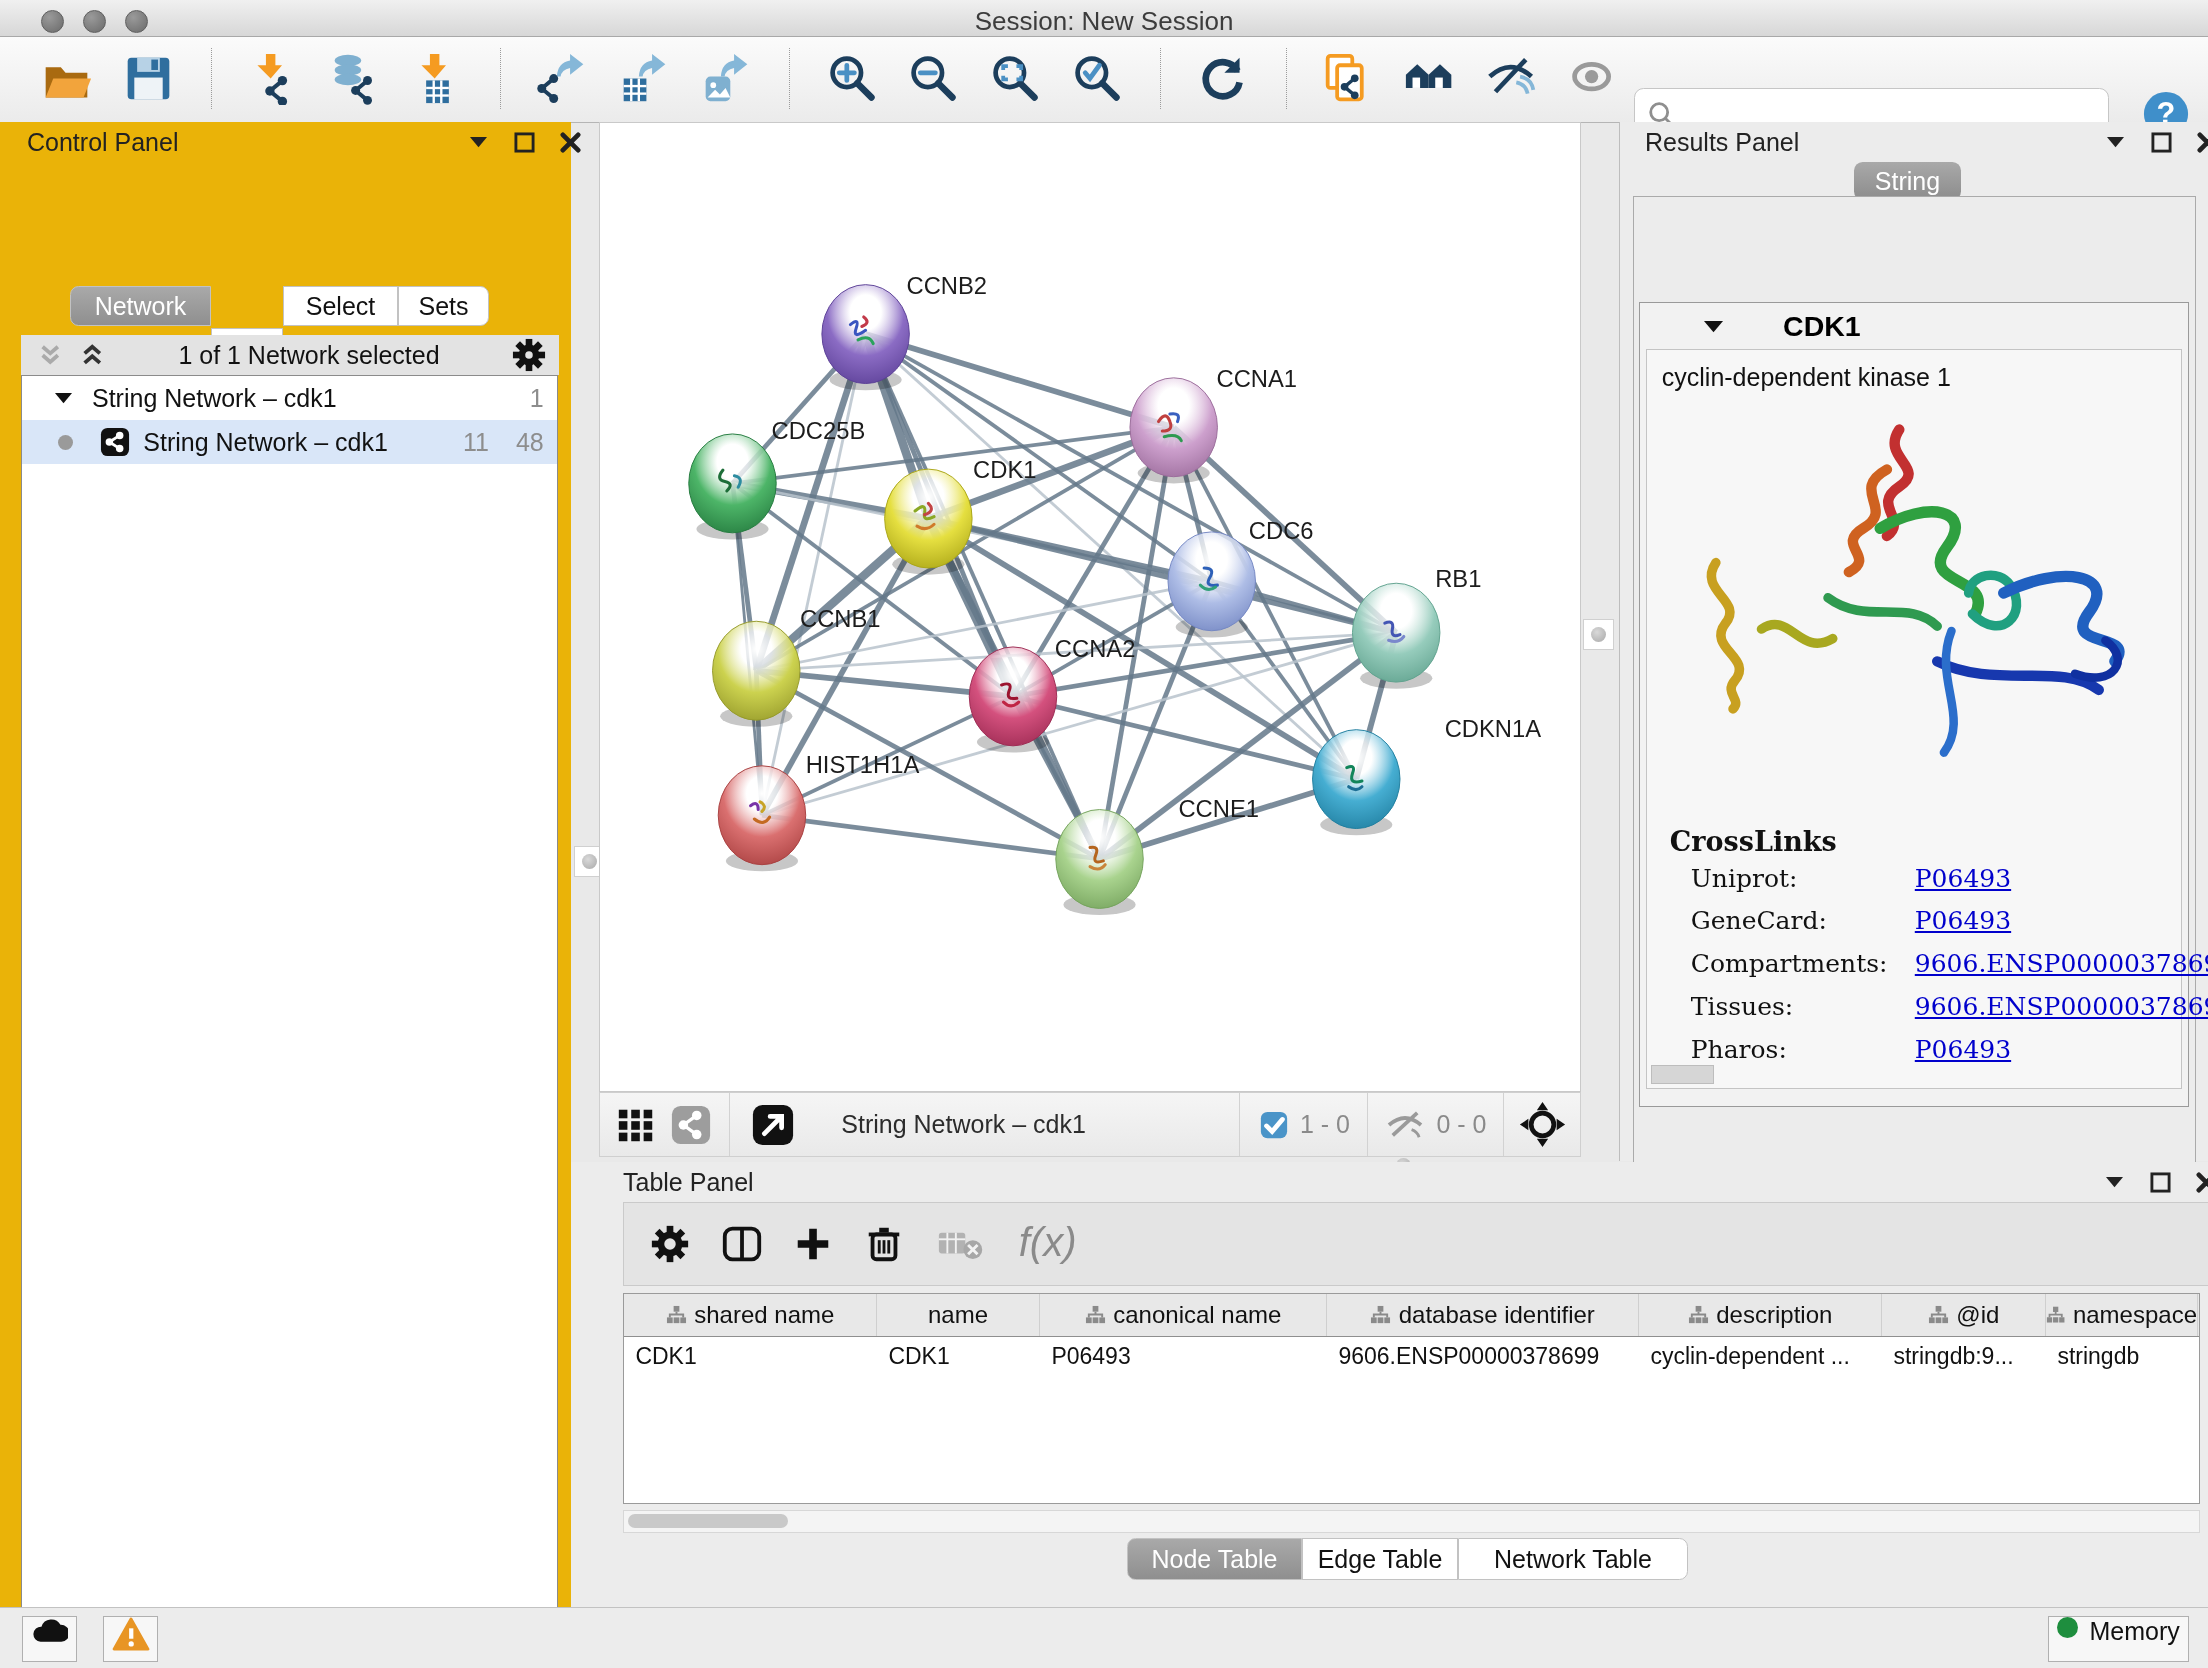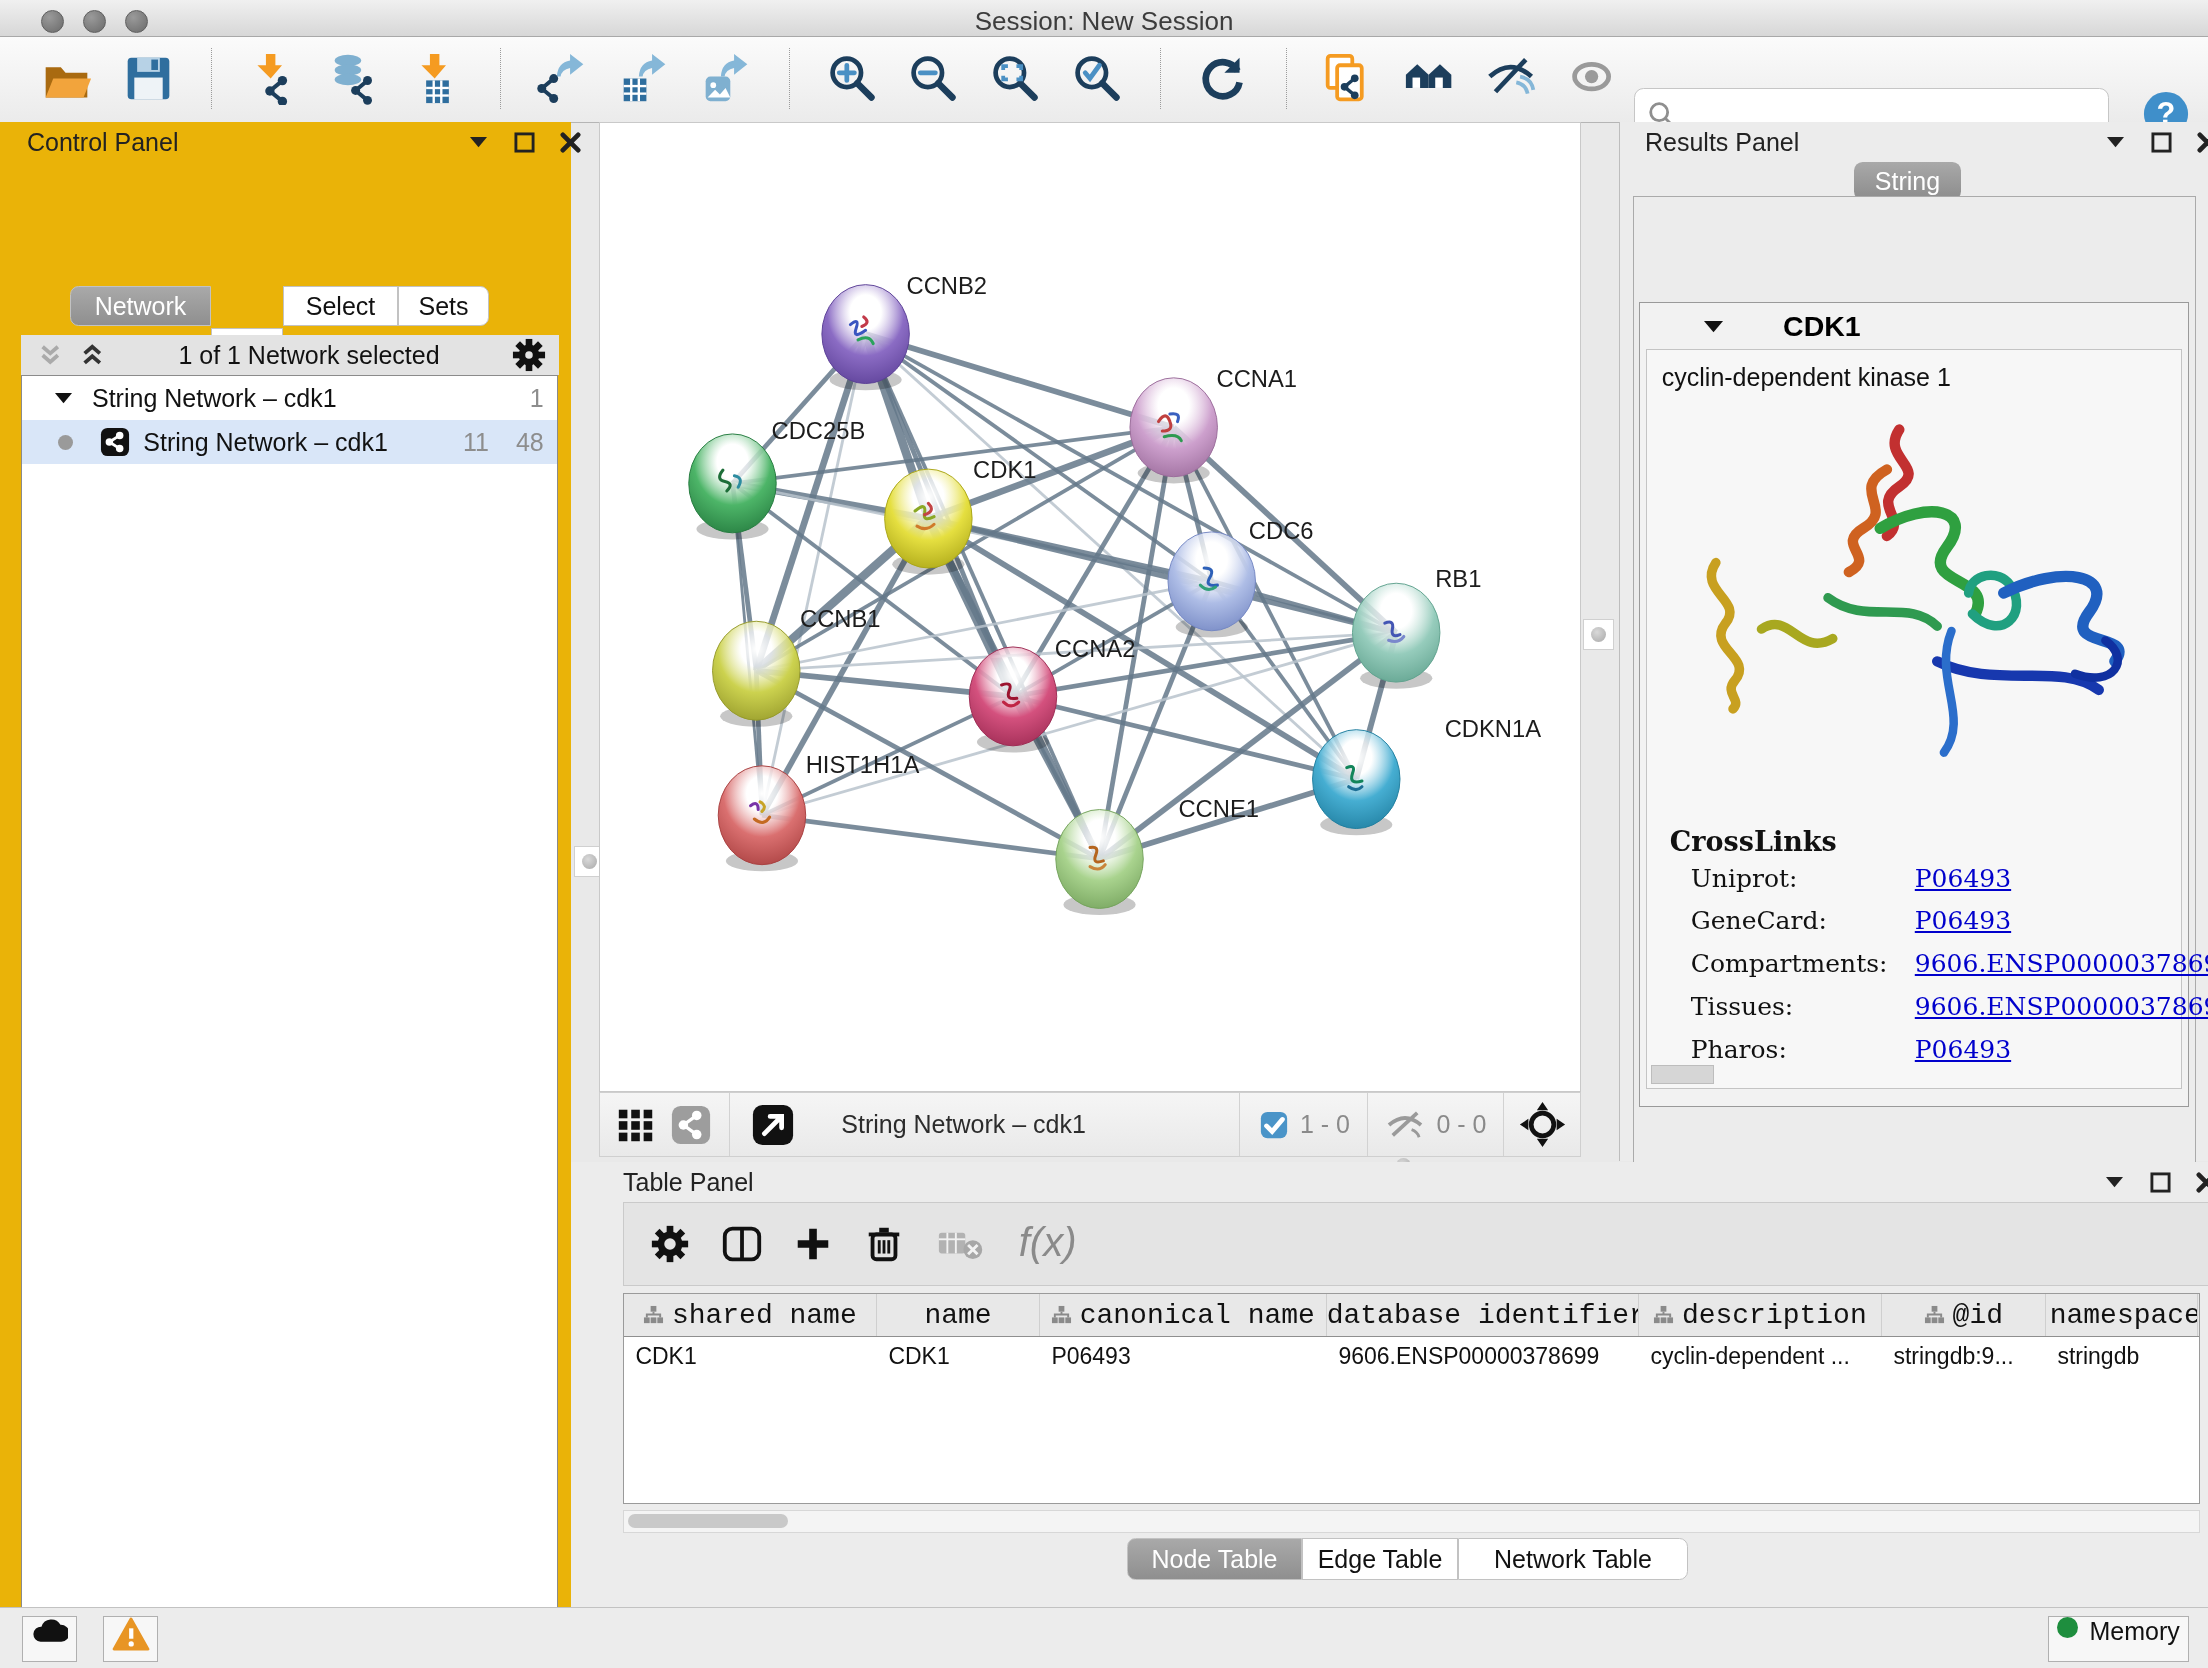--- a/index.html
+++ b/index.html
@@ -47,21 +47,21 @@
   #rp-desc{left:15px;top:13.3px;font-size:25px;color:#111;}
   .xl-serif{font-family:"DejaVu Serif",serif;}
   #xl-head{left:23px;top:476px;font-size:27px;font-weight:bold;color:#111;}
   .xl-row{position:absolute;left:44px;font-size:25px;color:#111;width:476px;}
   .xl-val{position:absolute;left:224px;color:#0000cc;text-decoration:underline;}
   
   #tp{left:571px;top:1162px;width:1638px;height:445px;background:#ececec;}
   #tp-toolbox{left:52px;top:40px;width:1628px;height:84px;background:#e4e4e4;border:1px solid #cacaca;box-sizing:border-box;display:flex;align-items:center;}
   #tp-table{left:52px;top:131px;width:1577px;height:211px;background:#fff;border:1.9px solid #9a9a9a;box-sizing:border-box;}
   #tp-header{display:flex;height:42px;background:#e8e8e8;border-bottom:1.9px solid #8f8f8f;}
-  .th{display:flex;align-items:center;justify-content:center;gap:7.6px;font-size:28px;color:#111;border-right:1px solid #cfcfcf;box-sizing:border-box;overflow:hidden;white-space:nowrap;font-family:Liberation Mono, monospace;}
+  .th{display:flex;align-items:center;justify-content:center;gap:7.6px;font-size:24px;color:#111;border-right:1px solid #cfcfcf;box-sizing:border-box;overflow:hidden;white-space:nowrap;}
   #tp-row{display:flex;height:38px;}
   .td{font-size:23px;color:#111;padding-left:11.4px;display:flex;align-items:center;box-sizing:border-box;overflow:hidden;white-space:nowrap;}
   #tp-hscroll{left:52px;top:348px;width:1577px;height:23px;background:#f4f4f4;border:1px solid #d7d7d7;box-sizing:border-box;}
   #tp-thumb{left:3.8px;top:2.9px;width:160px;height:14.3px;border-radius:7.6px;background:#c9c9c9;}
   #tp-tabs{left:556px;top:376px;display:flex;}
   
   #statusbar{left:0;top:1607px;width:2208px;height:61px;background:#ececec;border-top:1.9px solid #c2c2c2;}
   .sb-btn{top:7.6px;height:46px;background:#f7f7f7;border:1.9px solid #b0b0b0;box-sizing:border-box;display:flex;justify-content:center;}
   #mem-btn{left:2048px;width:141px;gap:11.4px;font-size:25px;color:#111;}
   .mem-dot{width:21px;height:21px;border-radius:50%;background:#1e8e3e;}

